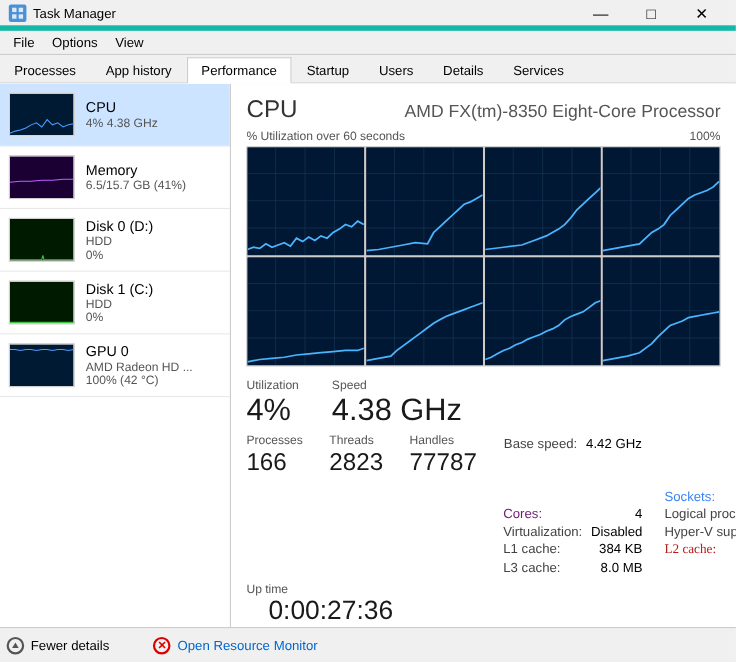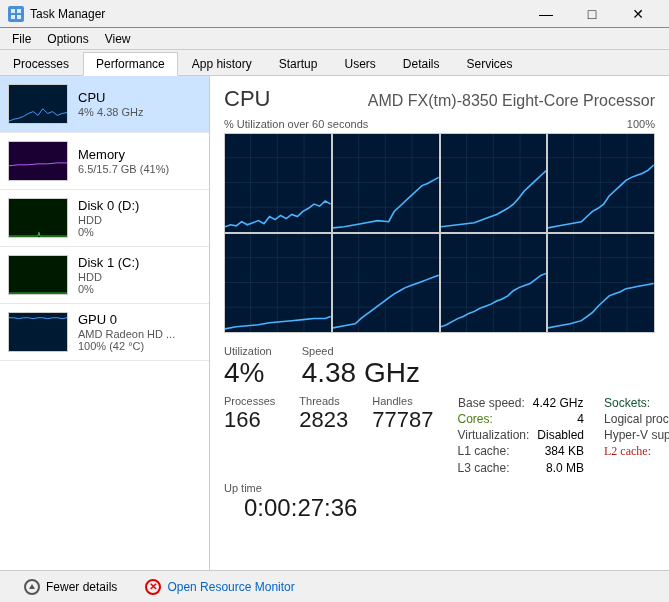--- a/index.html
+++ b/index.html
@@ -5,21 +5,21 @@
     * { box-sizing: border-box; margin: 0; padding: 0; }
     body { font-family: 'Segoe UI', sans-serif; font-size: 12px; background: #f0f0f0; width: 669px; height: 602px; overflow: hidden; }
     
     
     .title-bar {
       background: #f0f0f0;
       display: flex;
       align-items: center;
       justify-content: space-between;
       padding: 4px 8px;
-      border-bottom: 1px solid #14b8a6;
+      border-bottom: 5px solid #14b8a6;
       height: 28px;
     }
     .title-bar-left { display: flex; align-items: center; gap: 6px; font-size: 12px; }
     .title-bar-icon { width: 16px; height: 16px; background: #4a90d9; border-radius: 2px; display: flex; align-items: center; justify-content: center; }
     .title-bar-controls { display: flex; gap: 0; }
     .title-bar-btn { width: 46px; height: 20px; border: none; background: transparent; cursor: pointer; font-size: 14px; display: flex; align-items: center; justify-content: center; }
 
     
     .menu-bar {
       display: flex;
@@ -131,22 +131,22 @@
     .cpu-graph-cell svg { width: 100%; height: 100%; }
     .stat-label { font-size: 11px; color: #555; margin-bottom: 2px; }
     .stat-value { font-size: 28px; font-weight: 300; color: #1a1a1a; line-height: 1; }
 
     
     .footer {
       height: 32px;
       border-top: 1px solid #ccc;
       display: flex;
       align-items: center;
-      padding: 0 20px;
-      gap: 20px;
+      padding: 0 2px;
+      gap: 32px;
       background: #f0f0f0;
     }
     .footer-btn {
       display: flex;
       align-items: center;
       gap: 6px;
       cursor: pointer;
       font-size: 12px;
       color: #000;
       background: none;
@@ -194,22 +194,22 @@
 </div>
 
 <div class="menu-bar">
   <span class="menu-item">File</span>
   <span class="menu-item">Options</span>
   <span class="menu-item">View</span>
 </div>
 
 <div class="tab-bar">
   <div class="tab">Processes</div>
+  <div class="tab">App history</div>
   <div class="tab active">Performance</div>
-  <div class="tab">App history</div>
   <div class="tab">Startup</div>
   <div class="tab">Users</div>
   <div class="tab">Details</div>
   <div class="tab">Services</div>
 </div>
 
 <div class="main-content">
 
   <div class="sidebar">
 
@@ -421,24 +421,24 @@
         <div class="stat-value" style="font-size:22px;">77787</div>
       </div>
       <div style="flex:1;">
         <div style="display:grid; grid-template-columns:1fr 1fr; gap:0 20px; font-size:12px;">
 
         <div style="display: flex; justify-content: center; padding: 1px 0px; white-space: nowrap;">
               <span style="color:#444; margin-right:8px;">Base speed:</span>
               <span style="color:#000;">4.42 GHz</span>
             </div>
             <div style="display: flex; justify-content: space-between; padding: 1px 0px; white-space: nowrap;">
-              <span style="color:#14532d; margin-right:8px;">Sockets:</span>
-            </div>
-            <div style="display: flex; justify-content: space-between; padding: 1px 0px; white-space: nowrap;">
-              <span style="color:#4d7c0f; margin-right:8px;">Cores:</span>
+              <span style="color:#3b82f6; margin-right:8px;margin-top:48px;">Sockets:</span>
+            </div>
+            <div style="display: flex; justify-content: space-between; padding: 1px 0px; white-space: nowrap;">
+              <span style="color:#701a75; margin-right:8px;">Cores:</span>
               <span style="color:#000;">4</span>
             </div>
             <div style="display: flex; justify-content: space-between; padding: 1px 0px; white-space: nowrap;">
               <span style="color:#444; margin-right:8px;">Logical processors:</span>
             </div>
             <div style="display: flex; justify-content: space-between; padding: 1px 0px; white-space: nowrap;">
               <span style="color:#444; margin-right:8px;">Virtualization:</span>
               <span style="color:#000;">Disabled</span>
             </div>
             <div style="display: flex; justify-content: space-between; padding: 1px 0px; white-space: nowrap;">

